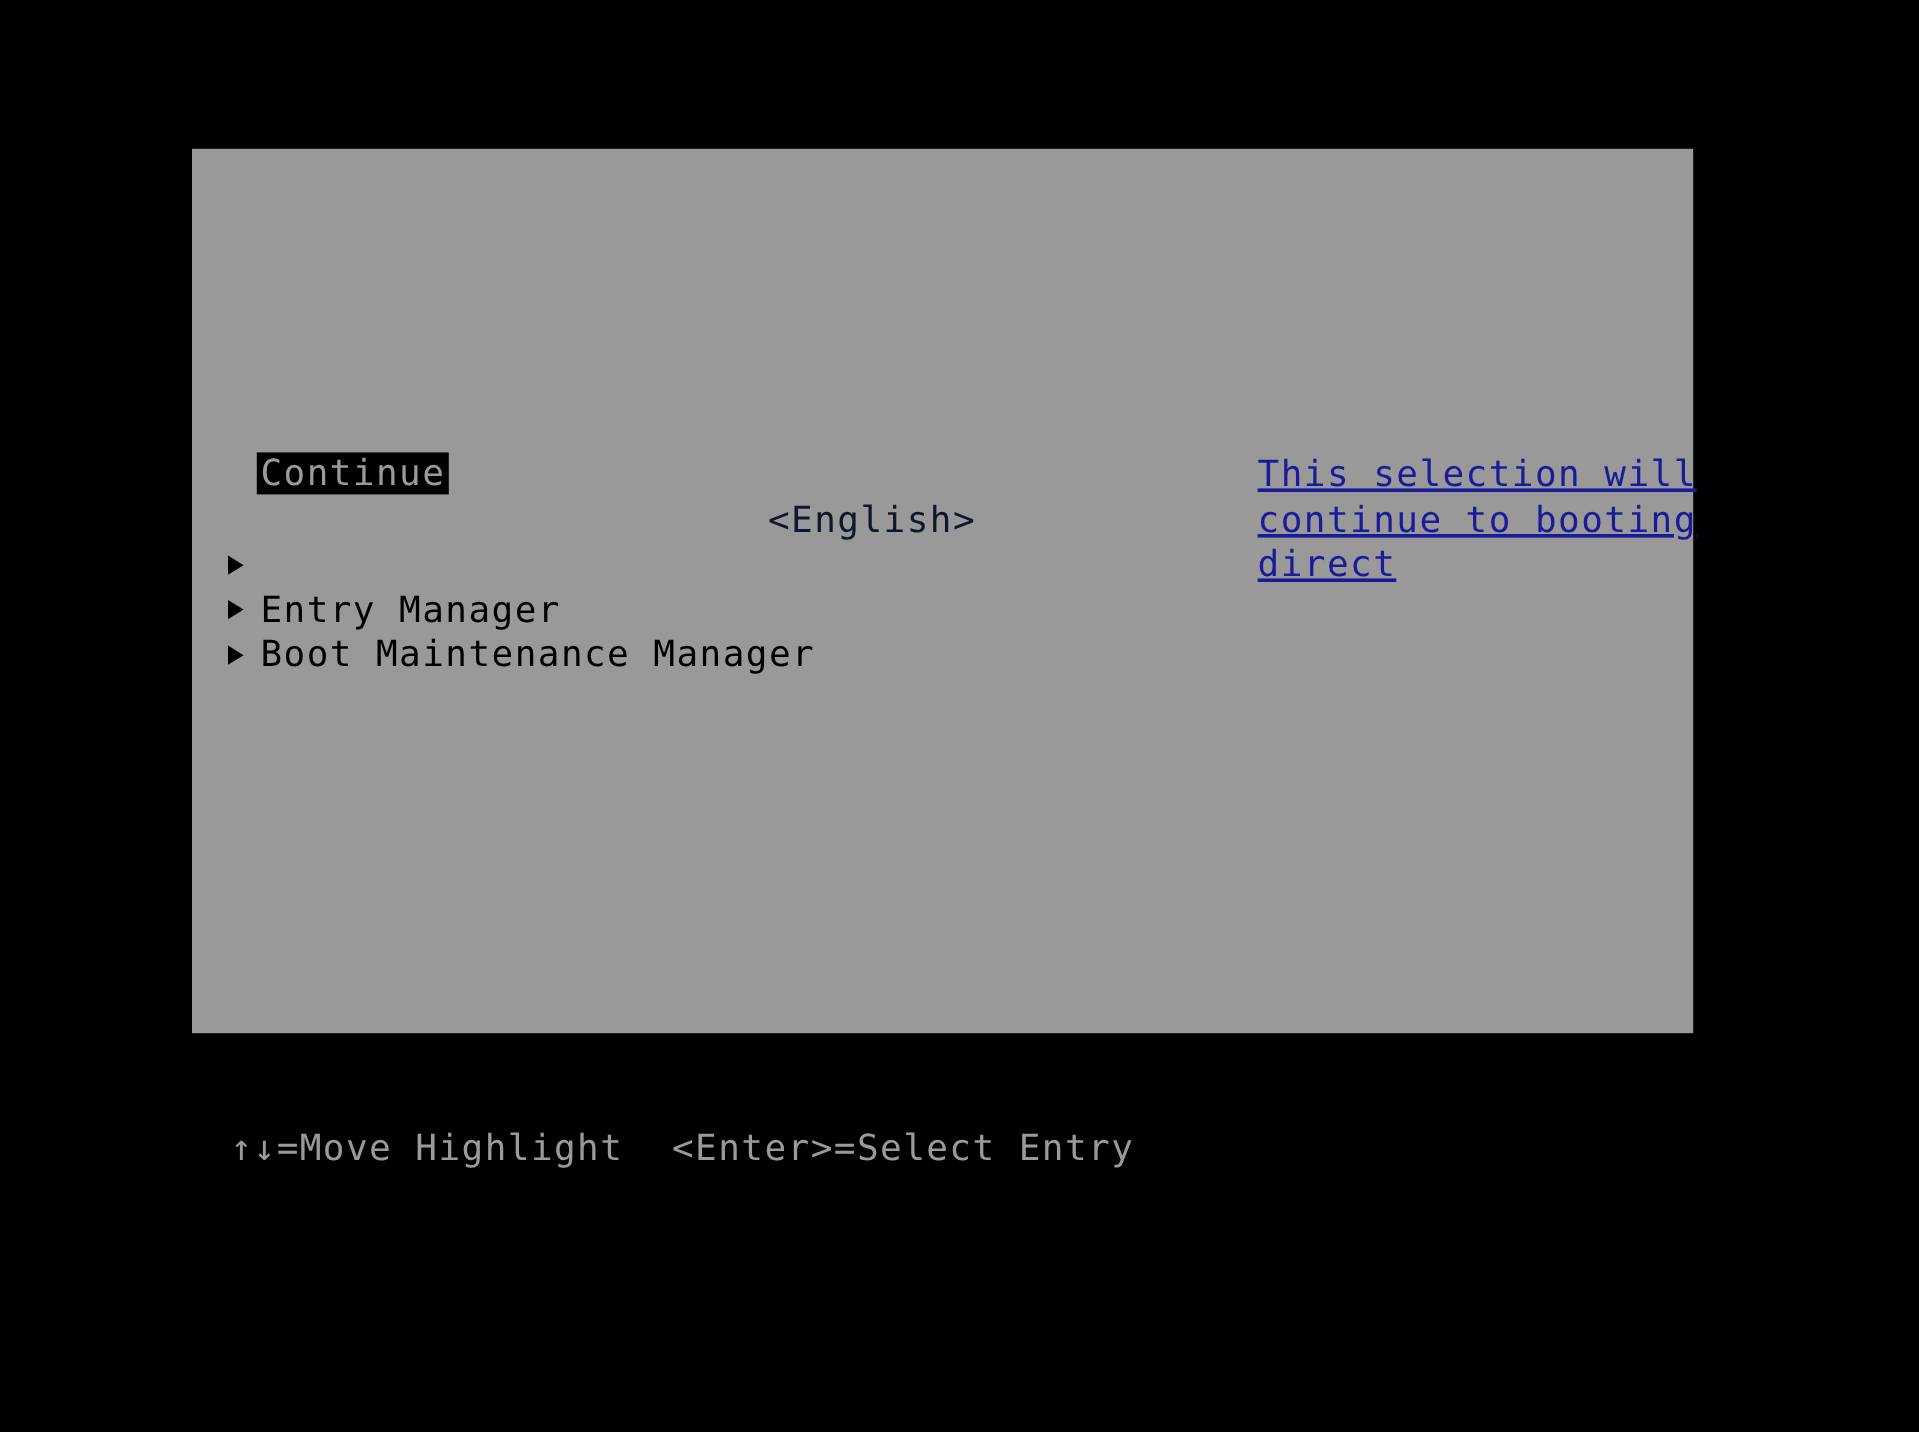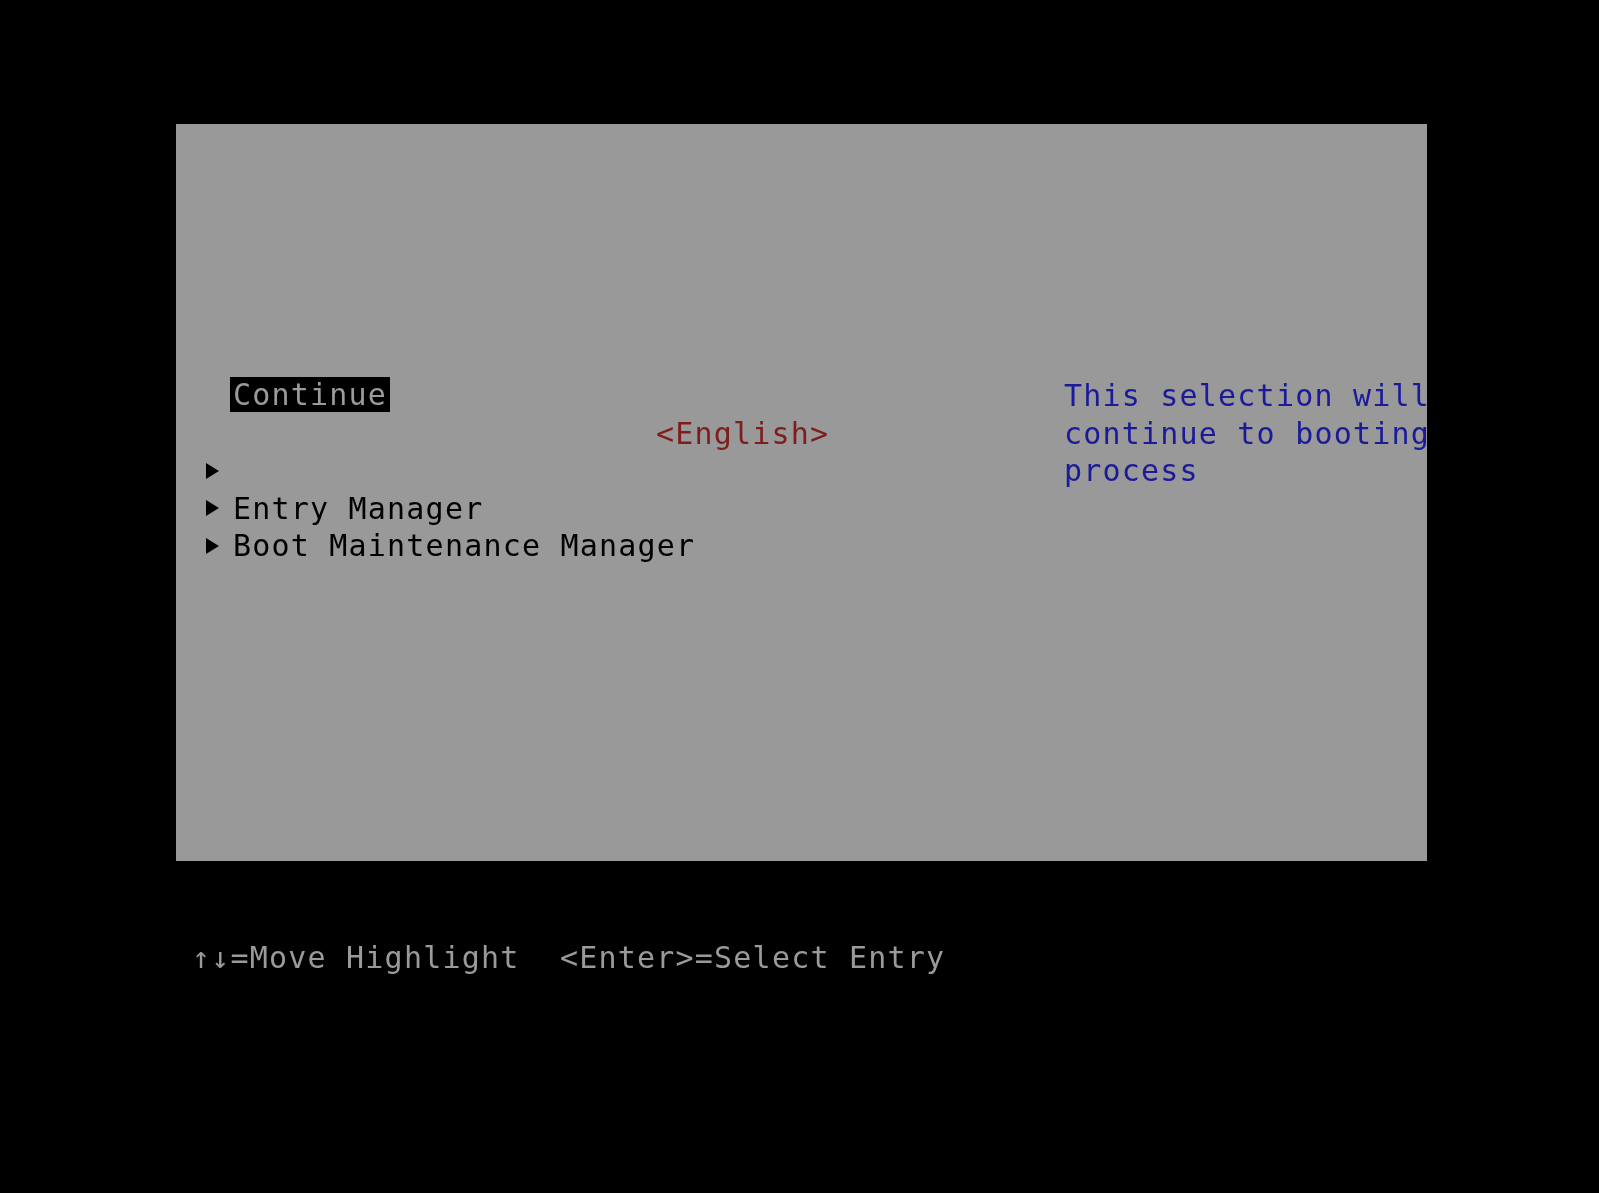--- a/index.html
+++ b/index.html
@@ -19,21 +19,21 @@
   #screen {
     position: relative;
     width: 1599px;
     height: 1193px;
     background: #000000;
   }
 
   
   #setup-panel {
     position: absolute;
-    left: 176px;
+    left: 160px;
     top: 124px;
     width: 1251px;
     height: 737px;
     background: #999999;
   }
 
   
   #menu-list {
     position: absolute;
     left: 16px;
@@ -80,38 +80,39 @@
     height: 35px;
     vertical-align: top;
   }
 
   .menu-value {
     position: absolute;
     left: 464px;
     top: 0;
     font-size: 30px;
     letter-spacing: 1.2px;
-    color: #7f1d1d;
+    color: #0f172a;
     line-height: 37.5px;
   }
 
   
   #help-pane {
     position: absolute;
     left: 888px;
     top: 253px;
     width: 330px;
   }
 
   .help-line {
     font-size: 30px;
     letter-spacing: 1.2px;
     line-height: 37.5px;
     color: #1b1b99;
     white-space: nowrap;
+    text-decoration: underline;
   }
 
   
   #hotkey-bar {
     position: absolute;
     left: 160px;
     top: 938px;
     width: 1251px;
     height: 40px;
     white-space: nowrap;
@@ -161,21 +162,21 @@
       <div class="menu-row">
         <span class="menu-marker"></span>
         <span class="menu-label">Boot Maintenance Manager</span>
       </div>
 
     </div>
 
     <div id="help-pane">
       <div class="help-line">This selection will</div>
       <div class="help-line">continue to booting</div>
-      <div class="help-line">process</div>
+      <div class="help-line">direct</div>
     </div>
 
   </div>
 
   <div id="hotkey-bar">
     <span class="hotkey-item" id="hotkey-move">↑↓=Move Highlight</span>
     <span class="hotkey-item" id="hotkey-select">&lt;Enter&gt;=Select Entry</span>
   </div>
 
 </div>

